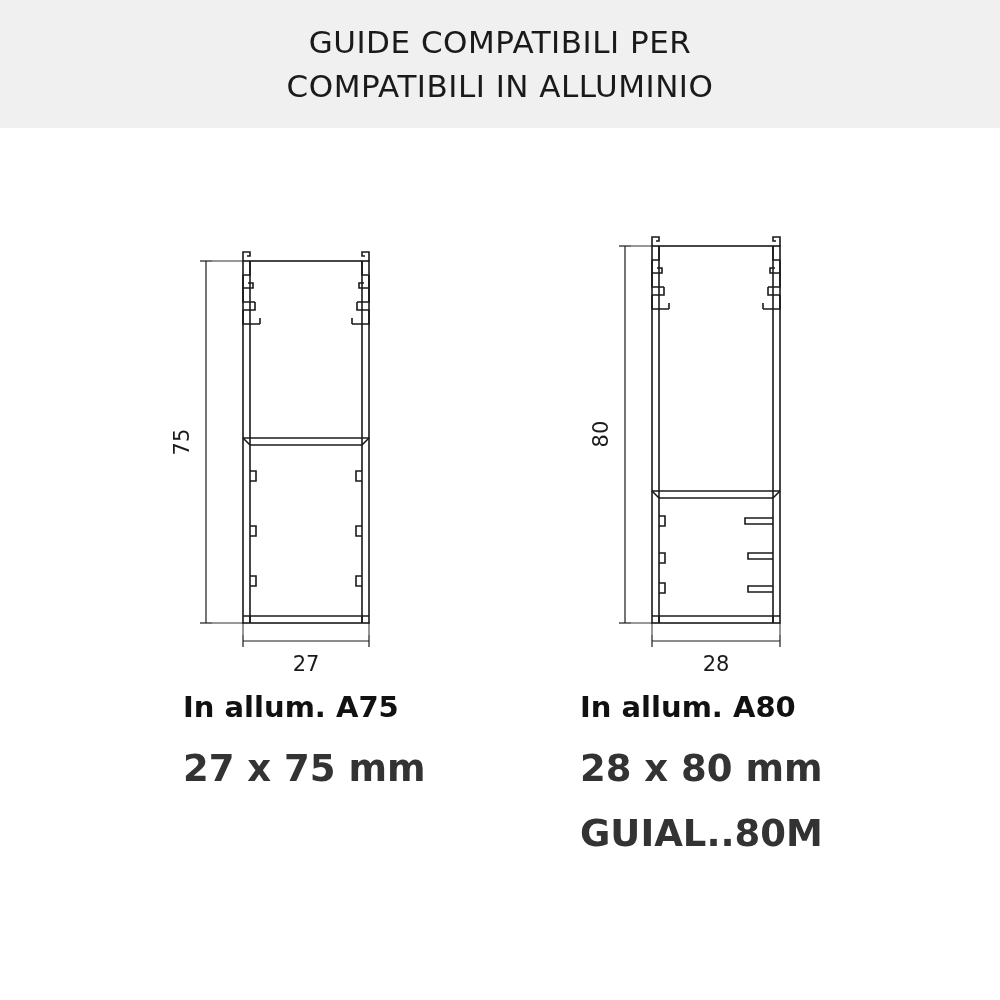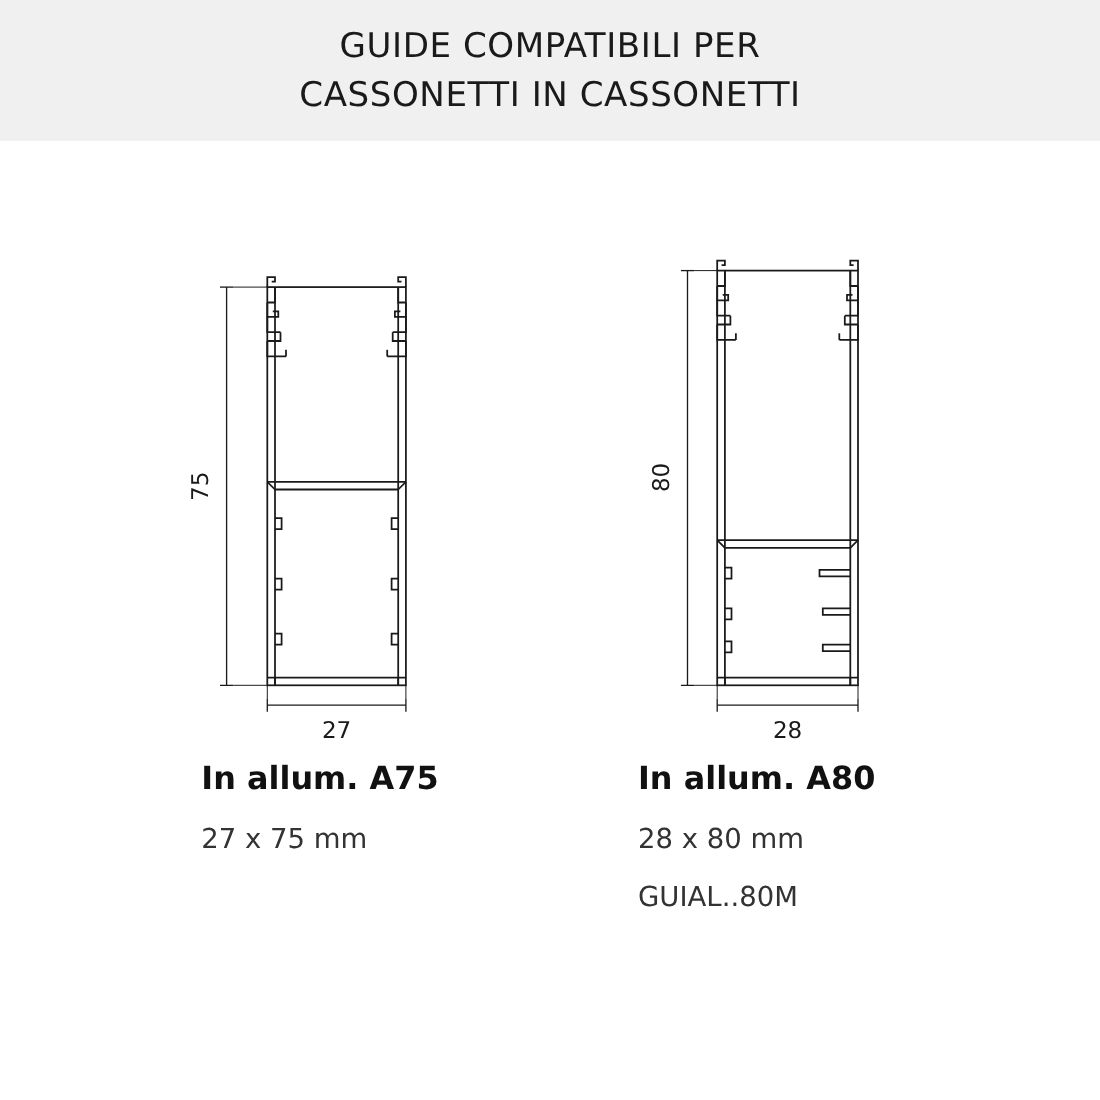--- a/index.html
+++ b/index.html
@@ -77,22 +77,22 @@
   }
   .cap-title {
     font-size: 29px;
     font-weight: bold;
     color: #111111;
     line-height: 1.0;
     margin: 0 16px 28px 0;
     white-space: pre;
   }
   .cap-line {
-    font-size: 25px;
-    font-weight: 400;
+    font-size: 37px;
+    font-weight: 700;
     color: #333333;
     line-height: 1.0;
     margin: 0 0 28px 0;
     white-space: pre;
   }
   .left .captions  { padding-left: 183px; }
   .right .captions { padding-left: 80px; }
 
   .dim-text {
     font-family: "DejaVu Sans", sans-serif;
@@ -100,21 +100,21 @@
     fill: #1a1a1a;
   }
 </style>
 </head>
 <body>
 
 <div class="page">
 
   <div class="header">
     <div class="header-line">GUIDE COMPATIBILI PER</div>
-    <div class="header-line">CASSONETTI IN CASSONETTI</div>
+    <div class="header-line">COMPATIBILI IN ALLUMINIO</div>
   </div>
 
   <div class="diagram-area">
 
     <div class="profile-block left">
 
       <div class="drawing">
         <svg width="500" height="560" viewBox="0 0 500 560" xmlns="http://www.w3.org/2000/svg">
           <g fill="none" stroke="#1a1a1a" stroke-width="1.6" stroke-linejoin="miter" stroke-linecap="butt">
 

